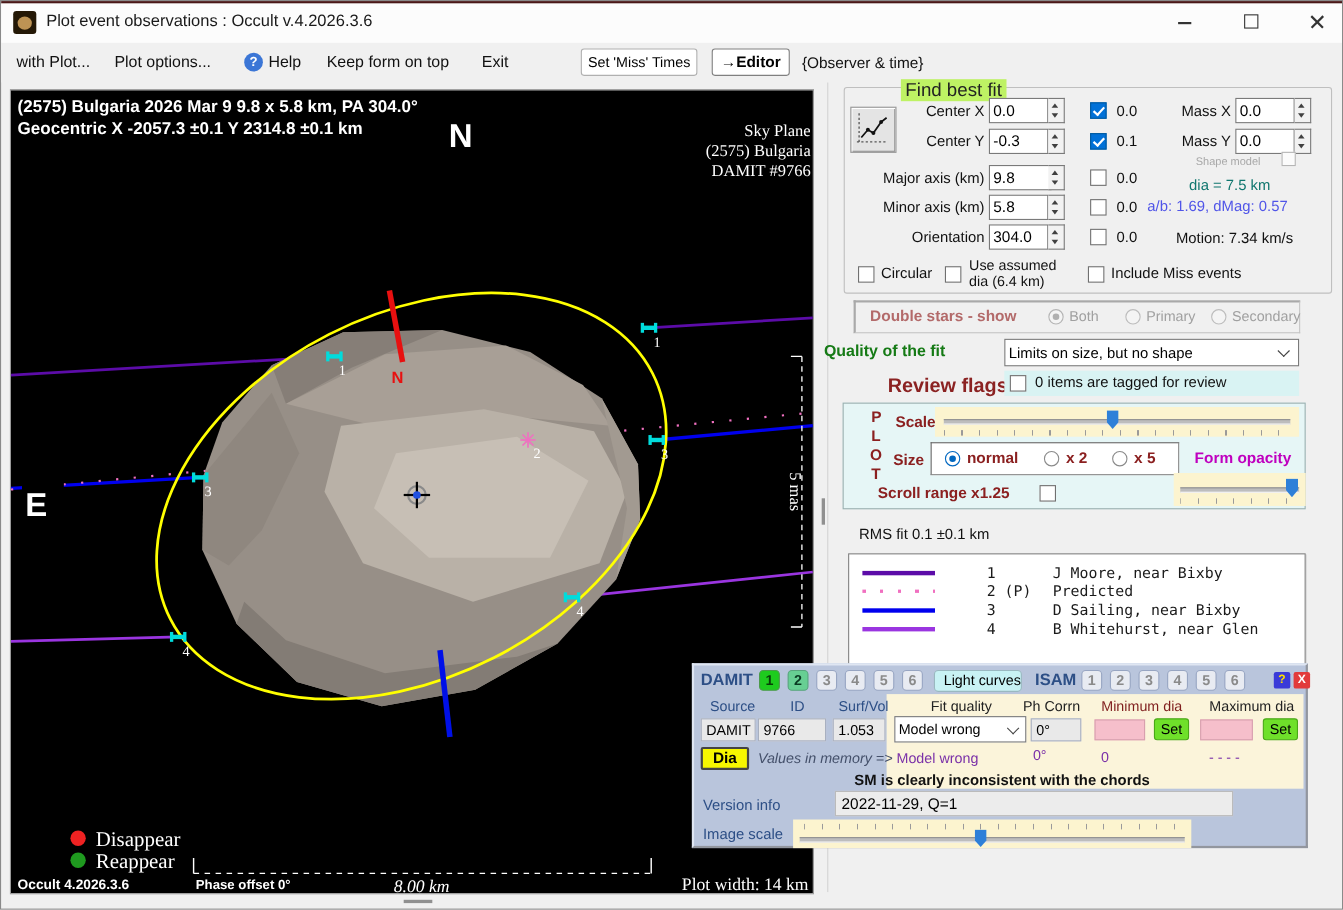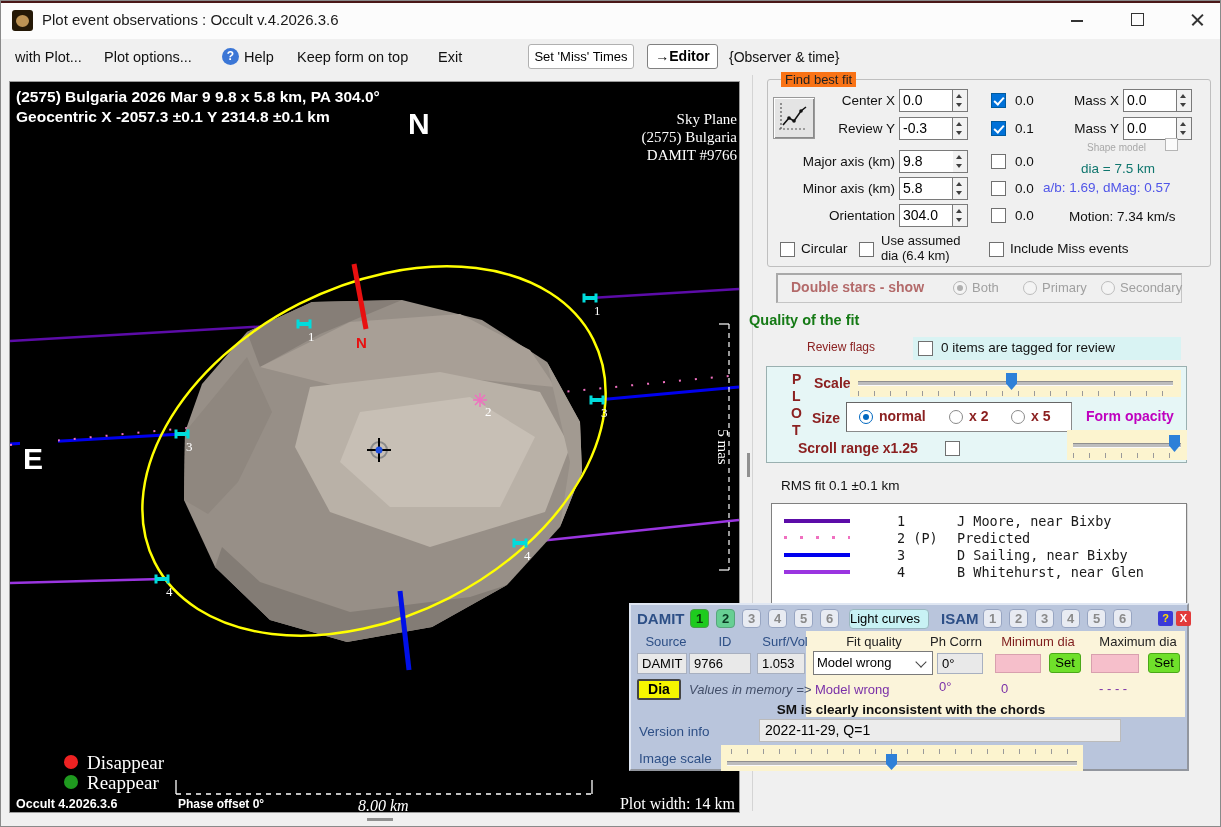--- a/index.html
+++ b/index.html
@@ -5,21 +5,21 @@
   html,body{margin:0;padding:0;background:#cfcfcf;font-family:"Liberation Sans",sans-serif;}
   #app{position:relative;width:1221px;height:827px;background:#f0f0f0;border:1px solid #8a8a8a;overflow:hidden;box-sizing:border-box;}
   .a{position:absolute;}
   .lb{font-size:13.5px;color:#111;white-space:nowrap;}
   .sm{font-size:13px;}
   .nav{color:#2d4f86;}
   .maroon{color:#8b2020;font-weight:bold;}
   .inp{background:#fff;border:1px solid #7a7a7a;font-size:14px;line-height:21px;padding:0 3px;box-sizing:border-box;white-space:nowrap;overflow:hidden;}
   .fld{background:#e9e9e9;border:1px solid #a8b0c0;font-size:13px;line-height:19px;padding:0 4px;box-sizing:border-box;white-space:nowrap;}
   .group{border:1px solid #bfbfbf;border-radius:3px;}
-  .glabel{background:#f97316;padding:0 4px;font-size:13px;color:#222;}
+  .glabel{background:#bef264;padding:0 4px;font-size:17px;color:#222;margin-left:38px;}
   .cb{position:absolute;width:15px;height:15px;background:#fff;border:1px solid #707070;box-sizing:border-box;}
   .cb.checked{background:#0071d8;border-color:#005a9e;}
   .cb.checked::after{content:"";position:absolute;left:4px;top:1px;width:4px;height:8px;border-right:2px solid #fff;border-bottom:2px solid #fff;transform:rotate(42deg);}
   .cb.dis{border-color:#b5b5b5;background:#fbfbfb;}
   .rd{position:absolute;width:14px;height:14px;border:1px solid #8a8a8a;border-radius:50%;background:#fff;box-sizing:border-box;}
   .rd.sel{border:1.5px solid #0067c0;}
   .rd.sel::after{content:"";position:absolute;left:2.5px;top:2.5px;width:6px;height:6px;border-radius:50%;background:#0067c0;}
   .rd.dis{border-color:#bdbdbd;background:#f4f4f4;}
   .rd.dis.sel{border:1.5px solid #b5b5b5;}
   .rd.dis.sel::after{background:#b0b0b0;}
@@ -218,21 +218,21 @@
     </svg>
   </div>
   <div class="a lb" style="left:830px;top:92px;width:64px;text-align:right;">Center X</div>
   <div class="a inp" style="left:898px;top:88px;width:54px;height:23px;">0.0</div>
   <div class="spin" style="left:952px;top:88px;"></div>
   <div class="cb checked" style="left:990px;top:92px;"></div>
   <div class="a lb" style="left:1014px;top:92px;">0.0</div>
   <div class="a lb" style="left:1062px;top:92px;width:56px;text-align:right;">Mass X</div>
   <div class="a inp" style="left:1122px;top:88px;width:54px;height:23px;">0.0</div>
   <div class="spin" style="left:1176px;top:88px;"></div>
-  <div class="a lb" style="left:830px;top:120px;width:64px;text-align:right;">Review Y</div>
+  <div class="a lb" style="left:830px;top:120px;width:64px;text-align:right;">Center Y</div>
   <div class="a inp" style="left:898px;top:116px;width:54px;height:23px;">-0.3</div>
   <div class="spin" style="left:952px;top:116px;"></div>
   <div class="cb checked" style="left:990px;top:120px;"></div>
   <div class="a lb" style="left:1014px;top:120px;">0.1</div>
   <div class="a lb" style="left:1062px;top:120px;width:56px;text-align:right;">Mass Y</div>
   <div class="a inp" style="left:1122px;top:116px;width:54px;height:23px;">0.0</div>
   <div class="spin" style="left:1176px;top:116px;"></div>
   <div class="a" style="left:1086px;top:141px;font-size:10px;color:#a8a8a8;white-space:nowrap;">Shape model</div>
   <div class="cb dis" style="left:1164px;top:137px;width:13px;height:13px;"></div>
   <div class="a lb" style="left:790px;top:153px;width:104px;text-align:right;">Major axis (km)</div>
@@ -266,21 +266,25 @@
   <div class="a" style="left:775px;top:272px;width:406px;height:30px;border:2px solid #a9a9a9;border-right:1px solid #c5c5c5;border-bottom:1px solid #c5c5c5;box-sizing:border-box;"></div>
   <div class="a" style="left:790px;top:278px;font-size:14px;font-weight:bold;color:#b36a6a;">Double stars - show</div>
   <div class="rd dis sel" style="left:952px;top:280px;"></div>
   <div class="a sm" style="left:971px;top:279px;color:#a0a0a0;">Both</div>
   <div class="rd dis" style="left:1022px;top:280px;"></div>
   <div class="a sm" style="left:1041px;top:279px;color:#a0a0a0;">Primary</div>
   <div class="rd dis" style="left:1100px;top:280px;"></div>
   <div class="a sm" style="left:1119px;top:279px;color:#a0a0a0;">Secondary</div>
 
   <div class="a" style="left:748px;top:311px;font-size:14.5px;font-weight:bold;color:#157a15;">Quality of the fit</div>
-  <div class="a" style="left:806px;top:339px;font-size:12px;font-weight:normal;color:#8b2222;">Review flags</div>
+  <div class="a inp" style="left:912px;top:307px;width:268px;height:25px;font-size:13.5px;line-height:23px;">
+    <span>Limits on size, but no shape</span>
+    <span class="chev" style="right:9px;top:6px;"></span>
+  </div>
+  <div class="a" style="left:806px;top:339px;font-size:18px;font-weight:bold;color:#8b2222;">Review flags</div>
   <div class="a" style="left:912px;top:336px;width:268px;height:23px;background:#d9f3f3;"></div>
   <div class="cb" style="left:917px;top:340px;"></div>
   <div class="a lb" style="left:940px;top:339px;">0 items are tagged for review</div>
 
   <div class="a" style="left:765px;top:365px;width:421px;height:97px;background:#e6f6f6;border:1px solid #9ab0b0;box-sizing:border-box;"></div>
   <div class="a maroon" style="left:791px;top:370px;font-size:14px;">P</div>
   <div class="a maroon" style="left:791px;top:387px;font-size:14px;">L</div>
   <div class="a maroon" style="left:790px;top:404px;font-size:14px;">O</div>
   <div class="a maroon" style="left:791px;top:421px;font-size:14px;">T</div>
   <div class="a maroon" style="left:813px;top:374px;font-size:14px;">Scale</div>
@@ -332,21 +336,21 @@
 
   <div class="a" style="left:628px;top:602px;width:560px;height:168px;background:#b9c5dc;border:2px outset #dfe6f2;box-sizing:border-box;">
     <div class="a" style="left:175px;top:26px;width:379px;height:86px;background:#fbf4da;"></div>
     <div class="a" style="left:6px;top:5px;font-size:15px;font-weight:bold;color:#2d4f86;">DAMIT</div>
     <div class="mbtn g1" style="left:59px;">1</div>
     <div class="mbtn g2" style="left:85px;">2</div>
     <div class="mbtn" style="left:111px;">3</div>
     <div class="mbtn" style="left:137px;">4</div>
     <div class="mbtn" style="left:163px;">5</div>
     <div class="mbtn" style="left:189px;">6</div>
-    <div class="a" style="left:218px;top:4px;width:80px;height:20px;background:#c8f2f4;border:1px solid #9ab8c0;border-radius:4px;font-size:13px;line-height:18px;text-align:left;box-sizing:border-box;">Light curves</div>
+    <div class="a" style="left:218px;top:4px;width:80px;height:20px;background:#c8f2f4;border:1px solid #9ab8c0;border-radius:4px;font-size:13px;line-height:18px;text-align:right;box-sizing:border-box;">Light curves</div>
     <div class="a" style="left:310px;top:5px;font-size:15px;font-weight:bold;color:#2d4f86;">ISAM</div>
     <div class="mbtn" style="left:352px;">1</div>
     <div class="mbtn" style="left:378px;">2</div>
     <div class="mbtn" style="left:404px;">3</div>
     <div class="mbtn" style="left:430px;">4</div>
     <div class="mbtn" style="left:456px;">5</div>
     <div class="mbtn" style="left:482px;">6</div>
     <div class="a qbtn" style="left:527px;top:6px;width:15px;height:15px;background:#3a3ad8;color:#ffe000;font-size:11px;line-height:15px;">?</div>
     <div class="a qbtn" style="left:545px;top:6px;width:15px;height:15px;background:#e23b3b;color:#fff;font-size:11px;line-height:15px;">X</div>
     <div class="a sm nav" style="left:10px;top:29px;width:50px;text-align:center;">Source</div>

